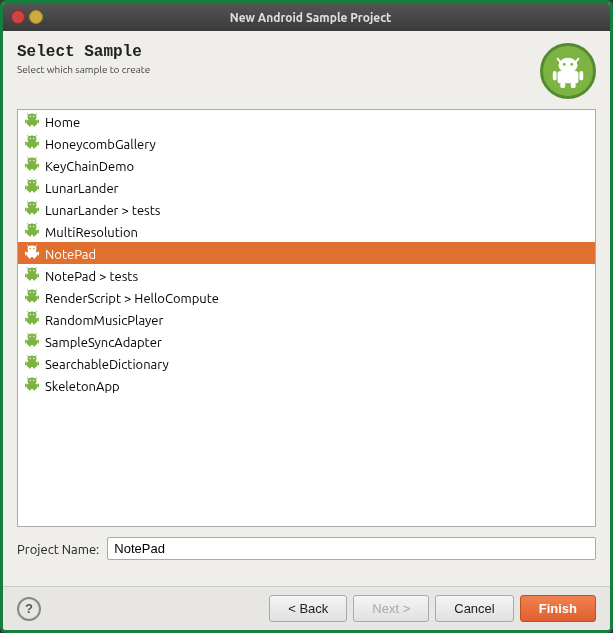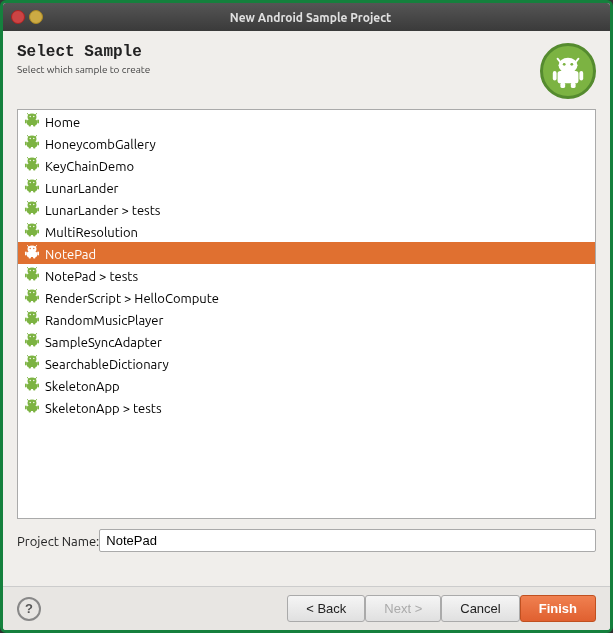--- a/index.html
+++ b/index.html
@@ -117,22 +117,22 @@
       height: 16px;
       flex-shrink: 0;
     }
     .list-item-label {
       font-size: 13px;
       white-space: nowrap;
     }
     .project-name-row {
       display: flex;
       align-items: center;
-      gap: 0;
-      margin-bottom: 24px;
+      gap: 8px;
+      margin-bottom: 16px;
     }
     .project-name-label {
       font-size: 13px;
       color: #222;
       white-space: nowrap;
     }
     .project-name-input {
       flex: 1;
       border: 1px solid #aaa;
       border-radius: 2px;
@@ -163,21 +163,21 @@
       font-size: 13px;
       font-weight: bold;
       color: #555;
       cursor: pointer;
       display: flex;
       align-items: center;
       justify-content: center;
     }
     .footer-right {
       display: flex;
-      gap: 0;
+      gap: 6px;
     }
     .btn {
       padding: 5px 18px;
       font-size: 13px;
       border-radius: 3px;
       cursor: pointer;
       border: 1px solid;
     }
     .btn-default {
       background: linear-gradient(to bottom, #f5f5f5, #e0e0e0);
@@ -428,35 +428,20 @@
       <ellipse cx="8" cy="6" rx="4.5" ry="3.5" fill="#7cb342"></ellipse>
       <circle cx="6.2" cy="5.5" r="0.7" fill="#fff"></circle>
       <circle cx="9.8" cy="5.5" r="0.7" fill="#fff"></circle>
       <rect x="3" y="8.5" width="10" height="5.5" rx="1.5" fill="#7cb342"></rect>
       <rect x="1" y="8.5" width="1.8" height="4" rx="0.9" fill="#7cb342"></rect>
       <rect x="13.2" y="8.5" width="1.8" height="4" rx="0.9" fill="#7cb342"></rect>
       <rect x="4.5" y="13.5" width="2.5" height="2" rx="1" fill="#7cb342"></rect>
       <rect x="9" y="13.5" width="2.5" height="2" rx="1" fill="#7cb342"></rect>
     </svg></span>
           <span class="list-item-label">SkeletonApp</span>
-        </div>
-        <div class="list-item">
-          <span><svg class="list-item-icon" viewBox="0 0 16 16">
-      <line x1="5.5" y1="5" x2="3.5" y2="2.5" stroke="#7cb342" stroke-width="1" stroke-linecap="round"></line>
-      <line x1="10.5" y1="5" x2="12.5" y2="2.5" stroke="#7cb342" stroke-width="1" stroke-linecap="round"></line>
-      <ellipse cx="8" cy="6" rx="4.5" ry="3.5" fill="#7cb342"></ellipse>
-      <circle cx="6.2" cy="5.5" r="0.7" fill="#fff"></circle>
-      <circle cx="9.8" cy="5.5" r="0.7" fill="#fff"></circle>
-      <rect x="3" y="8.5" width="10" height="5.5" rx="1.5" fill="#7cb342"></rect>
-      <rect x="1" y="8.5" width="1.8" height="4" rx="0.9" fill="#7cb342"></rect>
-      <rect x="13.2" y="8.5" width="1.8" height="4" rx="0.9" fill="#7cb342"></rect>
-      <rect x="4.5" y="13.5" width="2.5" height="2" rx="1" fill="#7cb342"></rect>
-      <rect x="9" y="13.5" width="2.5" height="2" rx="1" fill="#7cb342"></rect>
-    </svg></span>
-          <span class="list-item-label">SkeletonApp &gt; tests</span>
         </div>
       </div>
 
     <div class="project-name-row">
       <label class="project-name-label">Project Name:</label>
       <input class="project-name-input" type="text" id="project-name-input" value="NotePad" style="">
     </div>
 
   </div>
 

